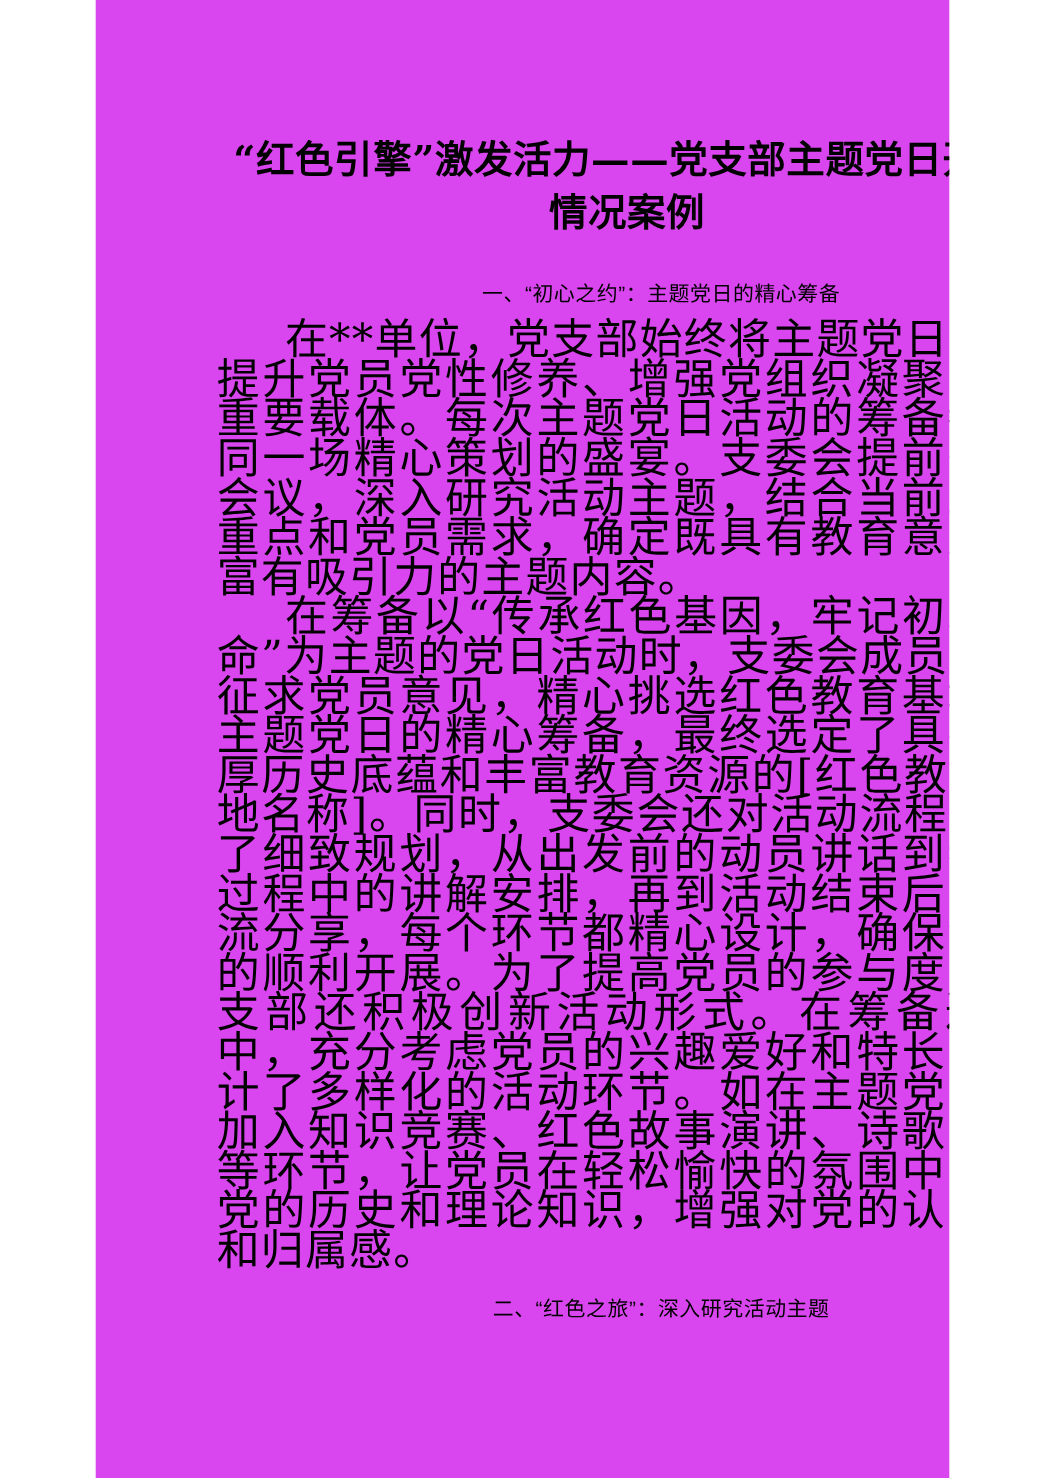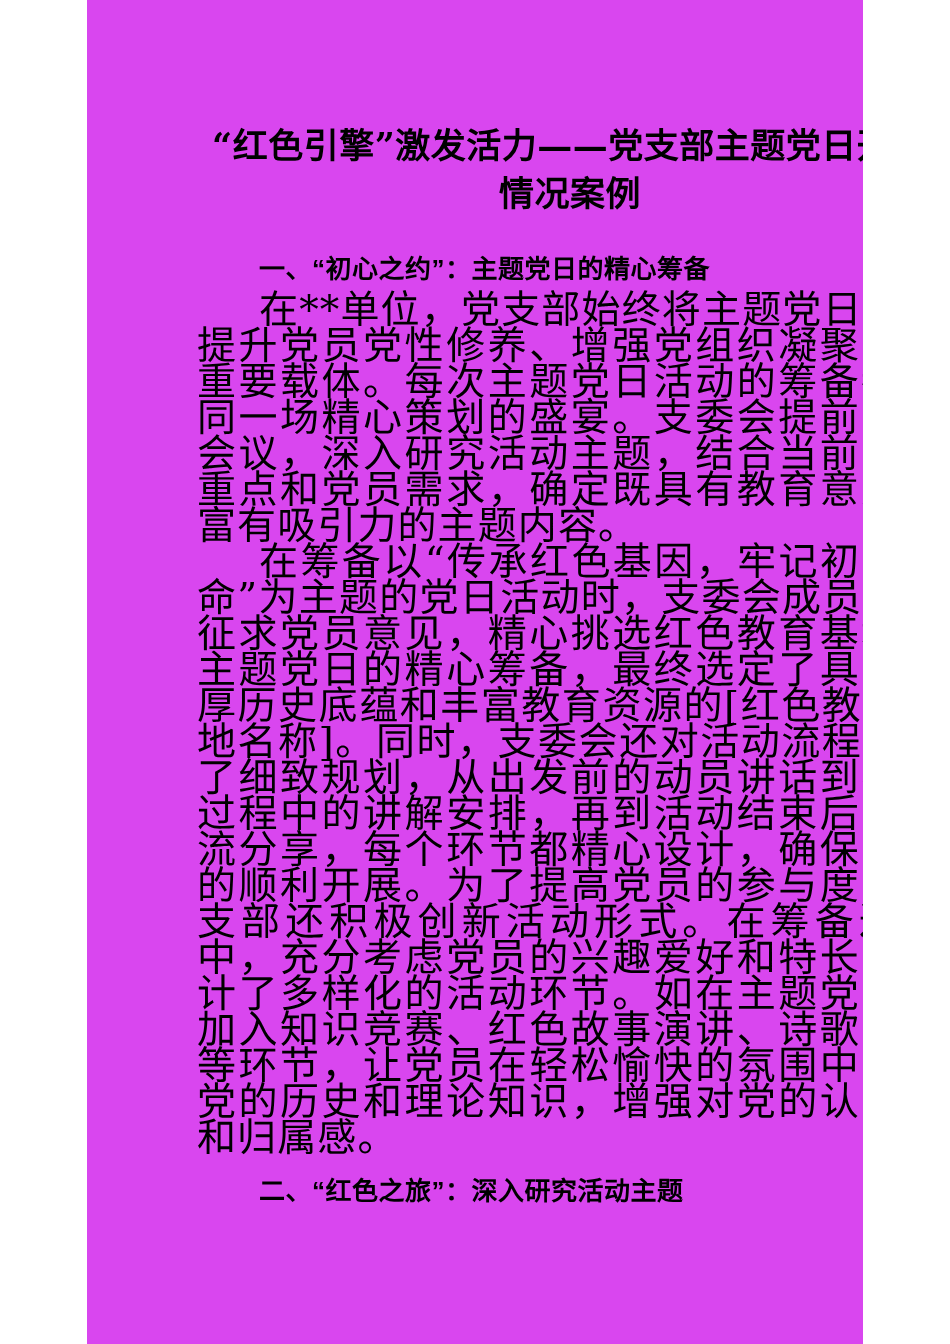--- a/index.html
+++ b/index.html
@@ -44,26 +44,27 @@
     letter-spacing: 0.5px;
     color: #000000;
     text-rendering: optimizeLegibility;
   }
 
   
   .section-heading {
     margin: 0;
     padding-top: 28px;
     font-family: "Liberation Sans", "DejaVu Sans", sans-serif;
-    font-weight: 700;
-    font-size: 26px;
+    font-weight: 400;
+    font-size: 19px;
     line-height: 46px;
     text-indent: 62px;
     letter-spacing: 0.5px;
     color: #000000;
+    text-align: center;
   }
 
   .section-heading.tight {
     padding-top: 12px;
   }
 
   
   .para {
     margin: 0;
     font-family: "DejaVu Serif", "Liberation Serif", serif;

